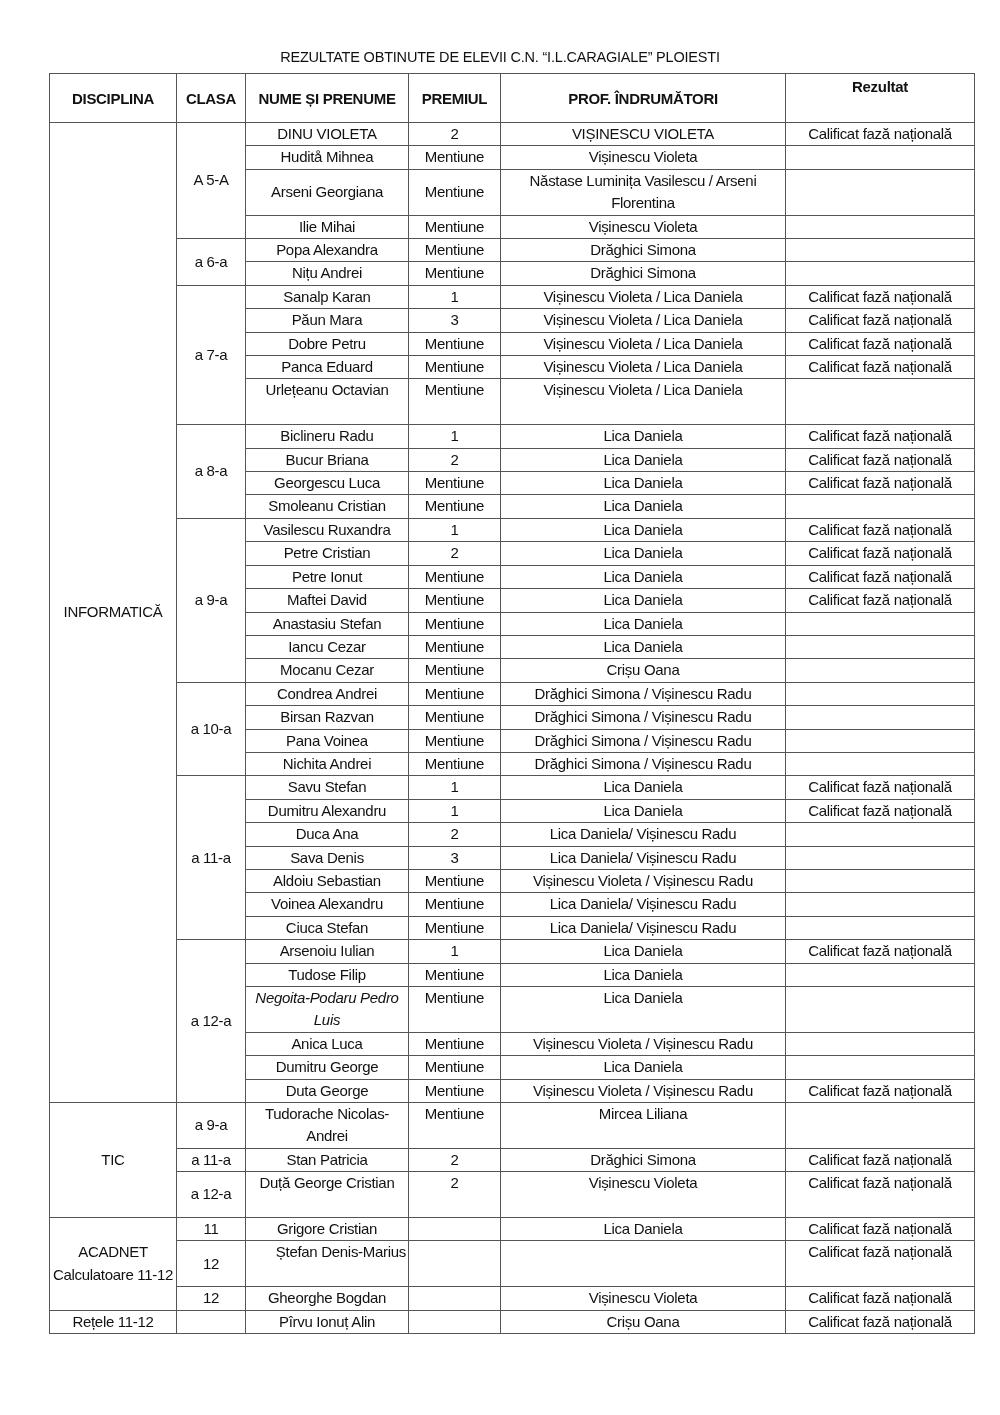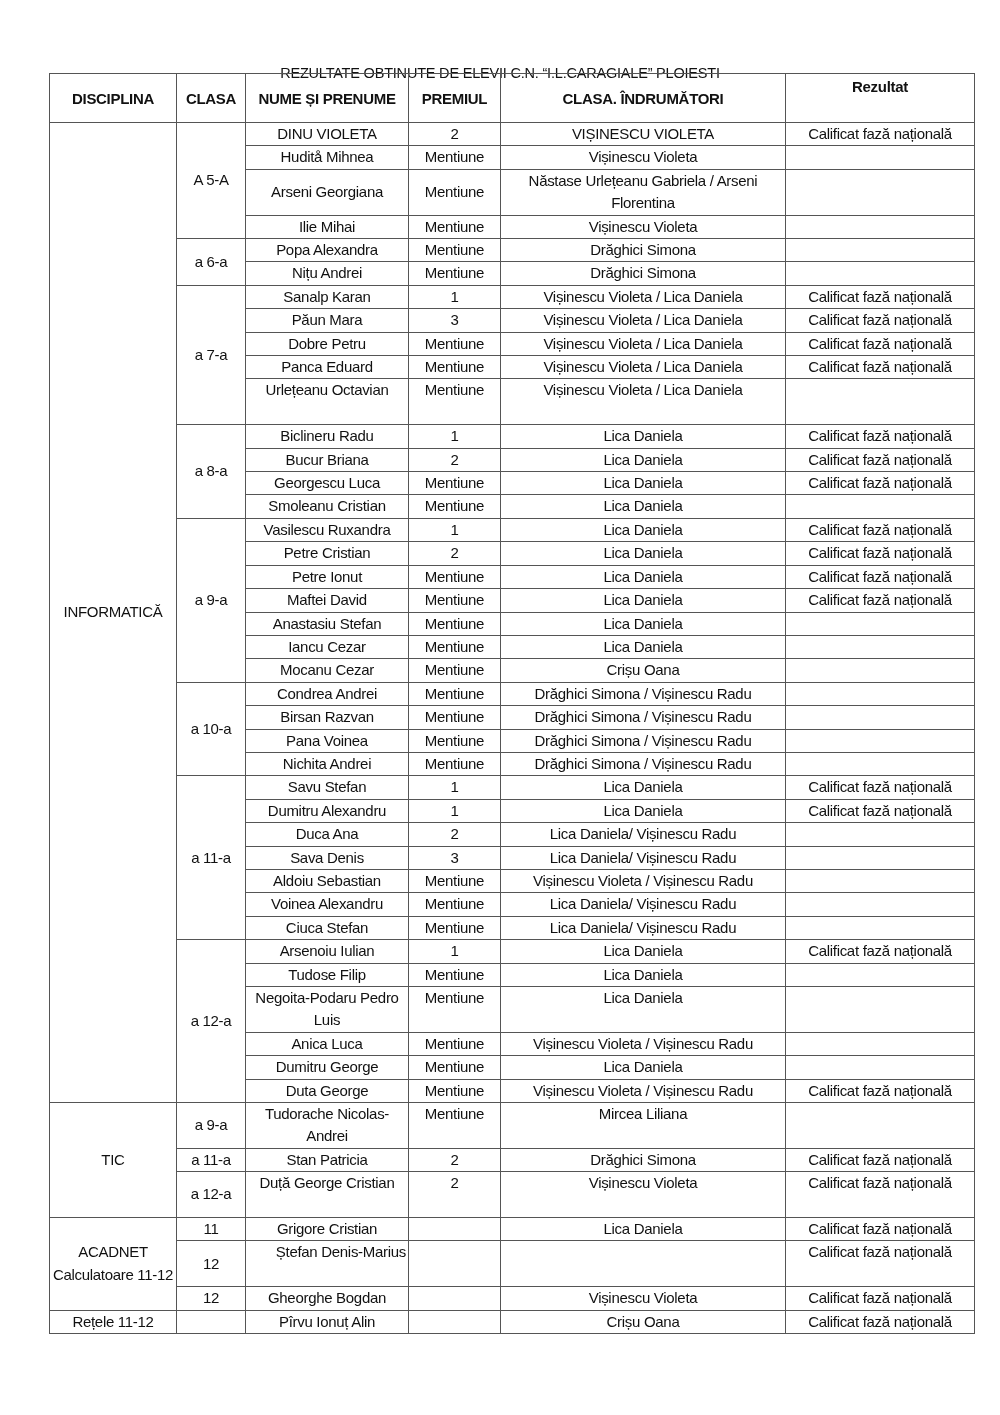--- a/index.html
+++ b/index.html
@@ -1,17 +1,17 @@
 <!DOCTYPE html>
 <html><head>
 <meta charset="utf-8">
 <style>
   html, body { margin: 0; padding: 0; background: #ffffff; }
   body { width: 1000px; height: 1415px; position: relative; font-family: "Liberation Sans", sans-serif; color: #111; }
-  .title { position: absolute; top: 49px; left: 0; width: 1000px; text-align: center; font-size: 14.5px; letter-spacing: -0.2px; margin-top: 16px; }
+  .title { position: absolute; top: 49px; left: 0; width: 1000px; text-align: center; font-size: 14.5px; letter-spacing: -0.2px; }
   table.results { position: absolute; top: 73px; left: 49px; width: 925px; border-collapse: collapse; table-layout: fixed; font-size: 15px; }
   table.results th, table.results td { border: 1px solid #555; padding: 0 2px; text-align: center; line-height: 22.4px; height: 22.4px; letter-spacing: -0.3px; white-space: nowrap; overflow: hidden; }
   table.results th { font-weight: bold; font-size: 15px; height: 46px; line-height: 21px; }
   table.results th.top { vertical-align: top; padding-top: 2px; }
   table.results td.wrap { white-space: normal; vertical-align: top; }
   table.results td.mid { vertical-align: middle; }
   table.results td.grp { vertical-align: middle; white-space: normal; }
 </style>
 </head>
 <body>
@@ -26,21 +26,21 @@
     <col style="width:92px">
     <col style="width:285px">
     <col style="width:189px">
   </colgroup>
   <thead>
     <tr>
       <th>DISCIPLINA</th>
       <th>CLASA</th>
       <th style="white-space:normal">NUME ȘI PRENUME</th>
       <th>PREMIUL</th>
-      <th>CLASA. ÎNDRUMĂTORI</th>
+      <th>PROF. ÎNDRUMĂTORI</th>
       <th class="top">Rezultat</th>
     </tr>
   </thead>
   <tbody id="tbody">
       <tr>
         <td rowspan="39" class="grp">INFORMATICĂ</td>
         <td rowspan="4" class="mid">A 5-A</td>
         <td>DINU VIOLETA</td>
         <td>2</td>
         <td>VIȘINESCU VIOLETA</td>
@@ -48,21 +48,21 @@
       </tr>
       <tr>
         <td>Huditå Mihnea</td>
         <td>Mentiune</td>
         <td>Vișinescu Violeta</td>
         <td></td>
       </tr>
       <tr>
         <td class="mid" style="height: 44.8px;">Arseni Georgiana</td>
         <td class="mid" style="height: 44.8px;">Mentiune</td>
-        <td class="wrap" style="height: 44.8px;">Năstase Urlețeanu Gabriela / Arseni Florentina</td>
+        <td class="wrap" style="height: 44.8px;">Năstase Luminița Vasilescu / Arseni Florentina</td>
         <td class="mid" style="height: 44.8px;"></td>
       </tr>
       <tr>
         <td>Ilie Mihai</td>
         <td>Mentiune</td>
         <td>Vișinescu Violeta</td>
         <td></td>
       </tr>
       <tr>
         <td rowspan="2" class="mid">a 6-a</td>
@@ -251,21 +251,21 @@
         <td>Lica Daniela</td>
         <td>Calificat fază națională</td>
       </tr>
       <tr>
         <td>Tudose Filip</td>
         <td>Mentiune</td>
         <td>Lica Daniela</td>
         <td></td>
       </tr>
       <tr>
-        <td class="wrap" style="height: 44.8px;">Negoita-Podaru Pedro Luis</td>
+        <td class="wrap" style="height: 44.8px; font-style: italic;">Negoita-Podaru Pedro Luis</td>
         <td class="wrap" style="height: 44.8px;">Mentiune</td>
         <td class="wrap" style="height: 44.8px;">Lica Daniela</td>
         <td class="wrap" style="height: 44.8px;"></td>
       </tr>
       <tr>
         <td>Anica Luca</td>
         <td>Mentiune</td>
         <td>Vișinescu Violeta / Vișinescu Radu</td>
         <td></td>
       </tr>

